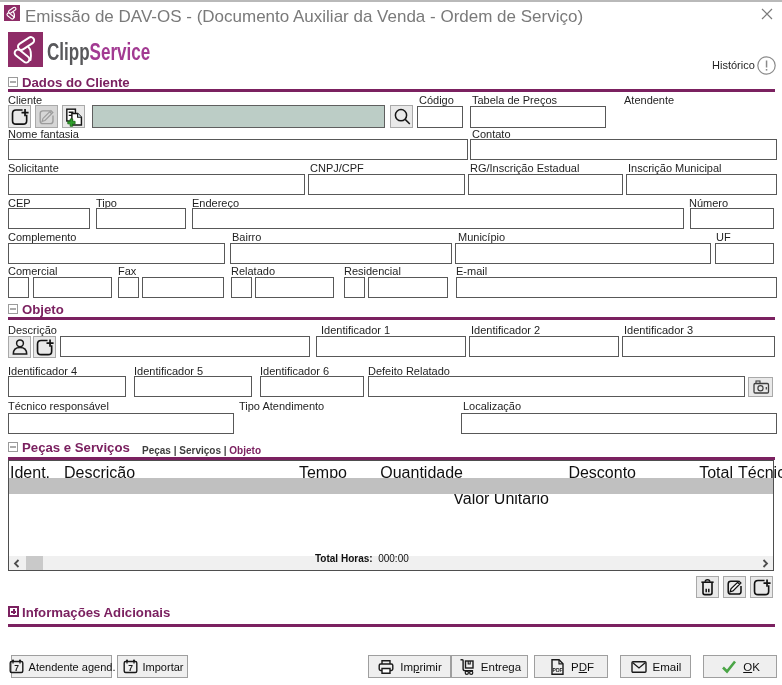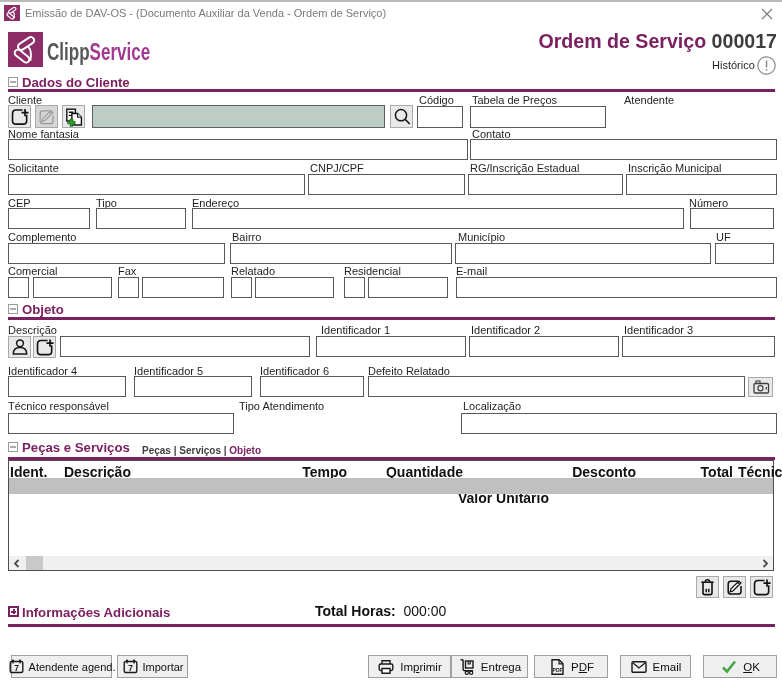--- a/index.html
+++ b/index.html
@@ -6,51 +6,50 @@
 html,body{width:782px;height:685px;background:#fff;font-family:"Liberation Sans",sans-serif;overflow:hidden}
 #w{position:relative;width:782px;height:685px}
 .lb{position:absolute;font-size:11px;line-height:11px;color:#1f1f1f;white-space:nowrap}
 .in{position:absolute;background:#fff;border:1px solid #585858}
 .ibtn{position:absolute;background:#e9e9e9;border:1px solid #a9a9a9;display:flex;align-items:center;justify-content:center}
 .secline{position:absolute;background:#7b2160;height:2.5px}
 .sect{position:absolute;font-size:13.2px;font-weight:bold;color:#7b2160;white-space:nowrap;line-height:14px}
 .cbox{position:absolute;width:10px;height:10px;border:1px solid #9a9a9a;background:#fff}
 .btn{position:absolute;background:#efefef;border:1px solid #9f9f9f;display:flex;align-items:center;justify-content:center;gap:5px;font-size:11.5px;color:#101010;white-space:nowrap}
 .btn svg{flex-shrink:0}
-.th{position:absolute;font-size:14px;line-height:11px;font-weight:bold;color:#111;white-space:nowrap}
+.th{position:absolute;font-size:16px;line-height:11px;font-weight:normal;color:#111;white-space:nowrap}
 </style>
 </head>
 <body>
 <div id="w">
 
 <div style="position:absolute;left:0;top:0;width:782px;height:2px;background:#b9b9b9"></div>
 <svg style="position:absolute;left:4px;top:5px" width="16" height="16" viewBox="0 0 34 34">
  <rect width="34" height="34" fill="#8e2c67"></rect>
  <g fill="none" stroke="#fff" stroke-width="2.4" stroke-linecap="round">
   <rect x="5.4" y="20.2" width="16.4" height="6.4" rx="3.2" transform="rotate(38 13.6 23.4)"></rect>
   <rect x="8.8" y="8" width="17.5" height="6.4" rx="3.2" transform="rotate(-33 17.5 11.2)"></rect>
   <path d="M19.7,14.4 c2.5,2.5 3,7.8 2.1,12.8"></path>
  </g>
 </svg>
-<div style="position:absolute;left:25px;top:7px;font-size:11px;color:#7a7a7a;white-space:nowrap">Emissão de DAV-OS - (Documento Auxiliar da Venda - Ordem de Serviço)</div>
+<div style="position:absolute;left:25px;top:7px;font-size:17px;color:#7a7a7a;white-space:nowrap">Emissão de DAV-OS - (Documento Auxiliar da Venda - Ordem de Serviço)</div>
 <svg style="position:absolute;left:761px;top:8px" width="12" height="12" viewBox="0 0 12 12">
  <path d="M1,1 L11,11 M11,1 L1,11" stroke="#7a7a7a" stroke-width="1.2"></path>
 </svg>
 
 <svg style="position:absolute;left:8px;top:32px" width="35" height="35" viewBox="0 0 34 34">
  <rect width="34" height="34" fill="#8e2c67"></rect>
  <g fill="none" stroke="#fff" stroke-width="1.9" stroke-linecap="round">
   <rect x="5.4" y="20.2" width="16.4" height="6.4" rx="3.2" transform="rotate(38 13.6 23.4)"></rect>
   <rect x="8.8" y="8" width="17.5" height="6.4" rx="3.2" transform="rotate(-33 17.5 11.2)"></rect>
   <path d="M19.7,14.4 c2.5,2.5 3,7.8 2.1,12.8"></path>
  </g>
 </svg>
 <div style="position:absolute;left:47px;top:40px;font-size:24px;line-height:24px;font-weight:bold;transform:scaleX(0.71);transform-origin:0 0;white-space:nowrap"><span style="color:#58585b">Clipp</span><span style="color:#a23a92">Service</span></div>
 
-<div style="position:absolute;right:5px;top:31px;font-size:19.6px;line-height:20px;font-weight:bold;white-space:nowrap"><span style="color:#7b2160">Ordem de Serviço </span><span style="color:#3d3d3d">000017</span></div>
 <div class="lb" style="left:712px;top:60px">Histórico</div>
 <svg style="position:absolute;left:757px;top:56px" width="19" height="19" viewBox="0 0 19 19">
  <circle cx="9.5" cy="9.5" r="8.7" fill="none" stroke="#8a8a8a" stroke-width="1.2"></circle>
  <rect x="8.8" y="4.5" width="1.5" height="7" fill="#8a8a8a"></rect>
  <rect x="8.8" y="13" width="1.5" height="1.6" fill="#8a8a8a"></rect>
 </svg>
 
 <div class="cbox" style="left:8px;top:77px">
       <div style="position:absolute;left:1px;top:3px;width:6px;height:2px;background:#ababab"></div>
     </div>
@@ -209,21 +208,21 @@
 
 <div style="position:absolute;left:9px;top:556px;width:764px;height:14px;background:#f0f0f0"></div>
 <svg style="position:absolute;left:13px;top:559px" width="8" height="9" viewBox="0 0 8 9">
       <path d="M5.5,1 L2,4.5 L5.5,8" fill="none" stroke="#4e4e4e" stroke-width="1.8"></path>
     </svg>
 <div style="position:absolute;left:26px;top:556px;width:17px;height:14px;background:#c9c9c9"></div>
 <svg style="position:absolute;left:761px;top:559px" width="8" height="9" viewBox="0 0 8 9">
       <path d="M2.5,1 L6,4.5 L2.5,8" fill="none" stroke="#4e4e4e" stroke-width="1.8"></path>
     </svg>
 
-<div style="position:absolute;left:315px;top:603px;font-size:14px;color:#111;white-space:nowrap"><b>Total Horas:</b>&nbsp; 000:00</div>
+<div style="position:absolute;left:315px;top:553px;font-size:10px;color:#111;white-space:nowrap"><b>Total Horas:</b>&nbsp; 000:00</div>
 
 <div class="ibtn" style="left:696px;top:576px;width:23px;height:22px">
  <svg width="21" height="21" viewBox="0 0 21 21">
         <path d="M6,5.6 v10.2 q0,1.8 1.8,1.8 h5.4 q1.8,0 1.8,-1.8 V5.6" fill="none" stroke="#111" stroke-width="1.6"></path>
         <path d="M4.4,5.2 h12.2" stroke="#111" stroke-width="1.6"></path>
         <path d="M8.2,4.7 q0,-1.9 2.3,-1.9 q2.3,0 2.3,1.9" fill="none" stroke="#111" stroke-width="1.4"></path>
         <path d="M9.2,11.7 v3.5 M11.8,11.7 v3.5" stroke="#111" stroke-width="1.5"></path>
       </svg>
 </div>
 <div class="ibtn" style="left:723px;top:576px;width:23px;height:22px">

